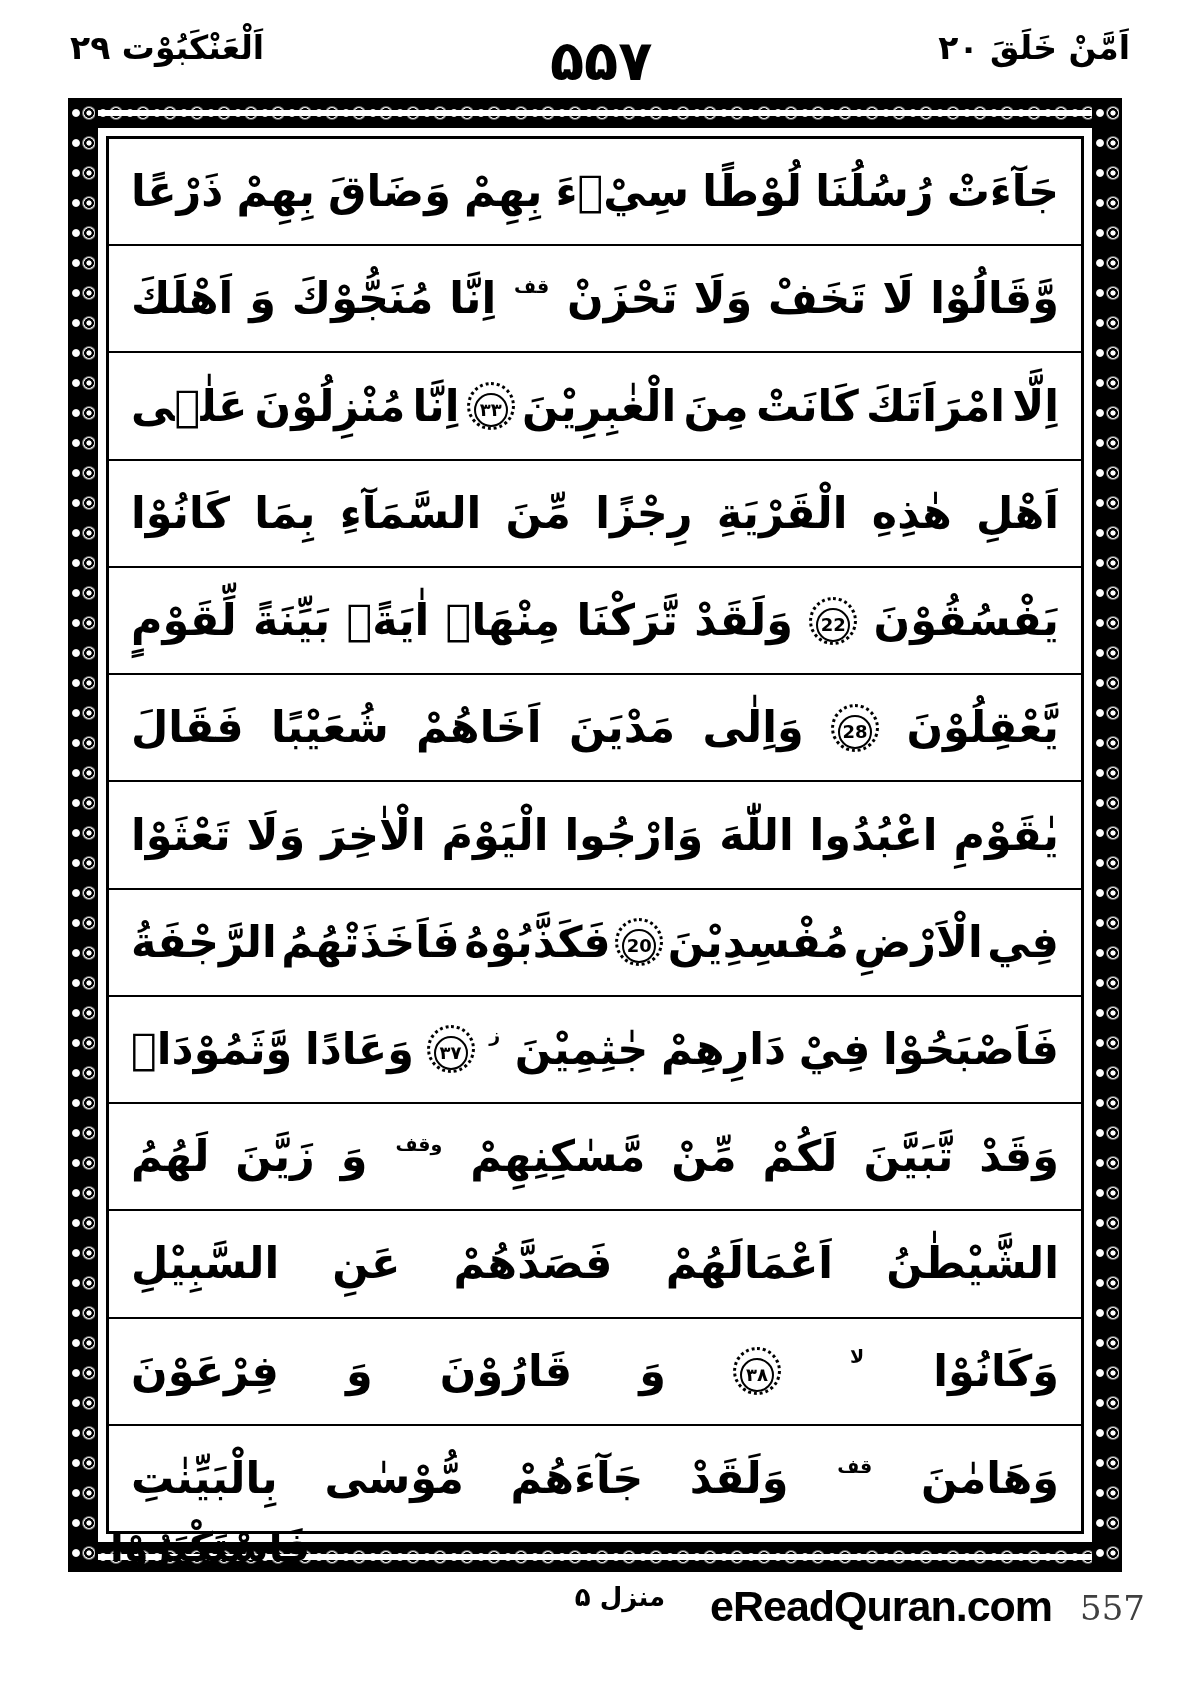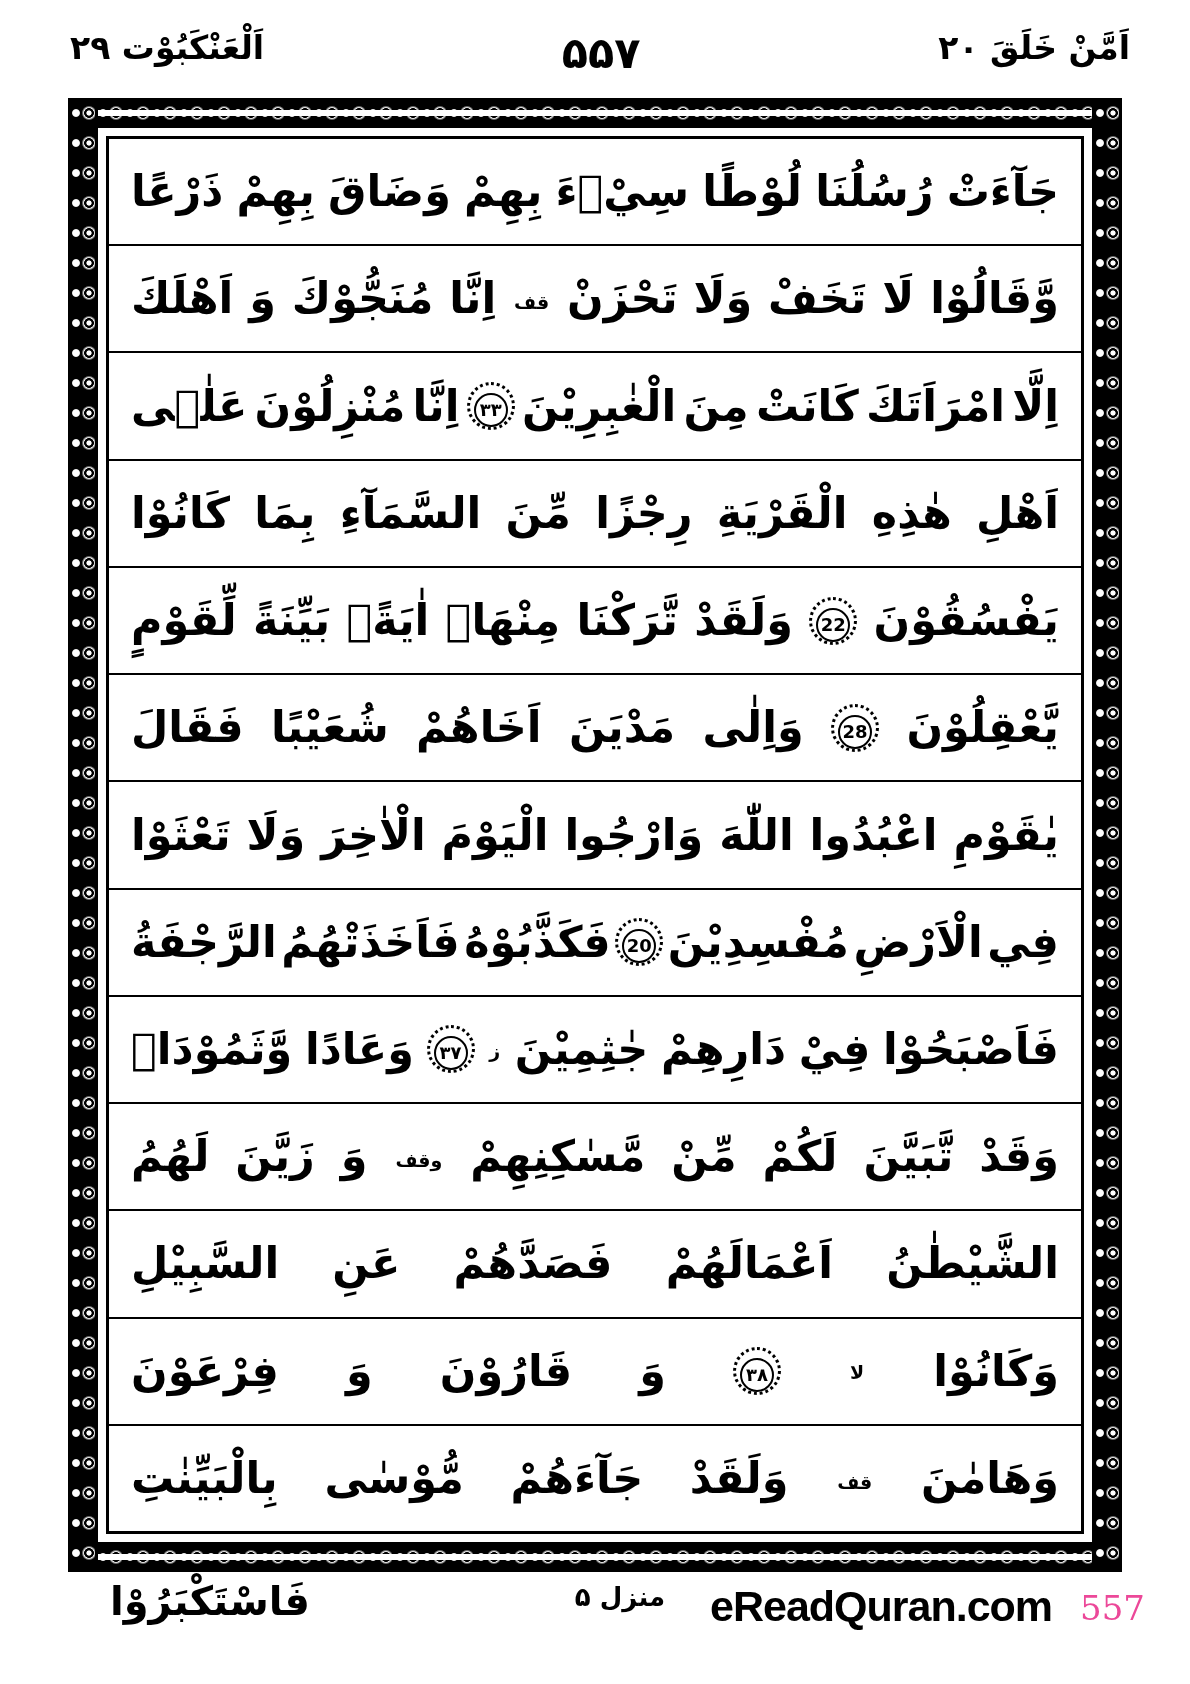--- a/index.html
+++ b/index.html
@@ -8,21 +8,21 @@
     background:#ffffff;color:#000;
     font-family:"DejaVu Sans",sans-serif;
   }
   
   .header{
     position:absolute;left:70px;right:60px;top:28px;height:64px;
     display:flex;justify-content:space-between;align-items:flex-start;
     direction:ltr;
   }
   .hdr-arabic{font-size:33px;font-weight:bold;direction:rtl;white-space:nowrap;}
-  .hdr-center{font-size:43px;font-weight:bold;letter-spacing:4px;}
+  .hdr-center{font-size:56px;font-weight:bold;letter-spacing:4px;}
   
   .frame{
     position:absolute;left:68px;top:98px;width:1054px;height:1474px;
     background:#000;
   }
   .orn{position:absolute;background-color:#000;
     background-image:
       radial-gradient(circle at 8px 15px, #fff 3.4px, rgba(0,0,0,0) 4.4px),
       radial-gradient(circle at 21px 15px, rgba(0,0,0,0) 4.6px, #fff 5.2px, rgba(0,0,0,0) 7.4px),
       radial-gradient(circle at 21px 15px, #fff 2.2px, rgba(0,0,0,0) 3px);
@@ -53,49 +53,49 @@
   .qrow{flex:1;border-bottom:2px solid #000;display:flex;align-items:center;min-height:0;}
   .qrow:last-child{border-bottom:none;}
   .qline{
     flex:1;display:flex;justify-content:space-between;align-items:center;
     direction:rtl;padding:0 22px;
     font-size:43px;font-weight:bold;line-height:1;white-space:nowrap;
   }
   .w{display:inline-block;}
   .stopmark{
     font-size:19px;font-weight:bold;align-self:flex-start;
-    margin:16px 2px 0 2px;line-height:1;
+    margin:0 2px 0 2px;line-height:1;
   }
   .medallion{
     display:inline-flex;align-items:flex-end;justify-content:center;
     width:48px;height:48px;border:3px dotted #000;border-radius:50%;
     box-sizing:border-box;background:#fff;flex:0 0 auto;
   }
   .medallion-num{
     display:flex;align-items:center;justify-content:center;
     width:34px;height:34px;border:2px solid #000;border-radius:50%;
     box-sizing:border-box;font-size:18px;font-weight:bold;line-height:1;
   }
   
   .catchword{
-    position:absolute;left:110px;top:1578px;
+    position:absolute;left:110px;top:1524px;
     font-size:40px;font-weight:bold;direction:rtl;
   }
   .manzil{
     position:absolute;left:500px;width:240px;top:1582px;text-align:center;
     font-size:26px;font-weight:bold;direction:rtl;
   }
   .watermark{
     position:absolute;left:710px;top:1582px;
     font-family:"Liberation Sans",sans-serif;
     font-size:43px;font-weight:bold;letter-spacing:-1px;
   }
   .pagenum-latin{
     position:absolute;left:1080px;top:1588px;
-    font-family:"DejaVu Serif",serif;font-size:34px;color:#ec4899;
+    font-family:"DejaVu Serif",serif;font-size:34px;color:#404040;
   }
 </style>
 </head>
 <body>
 
 <div class="header">
   <span class="hdr-arabic">اَلْعَنْكَبُوْت ۲۹</span>
   <span class="hdr-center">۵۵۷</span>
   <span class="hdr-arabic">اَمَّنْ خَلَقَ ۲۰</span>
 </div>

